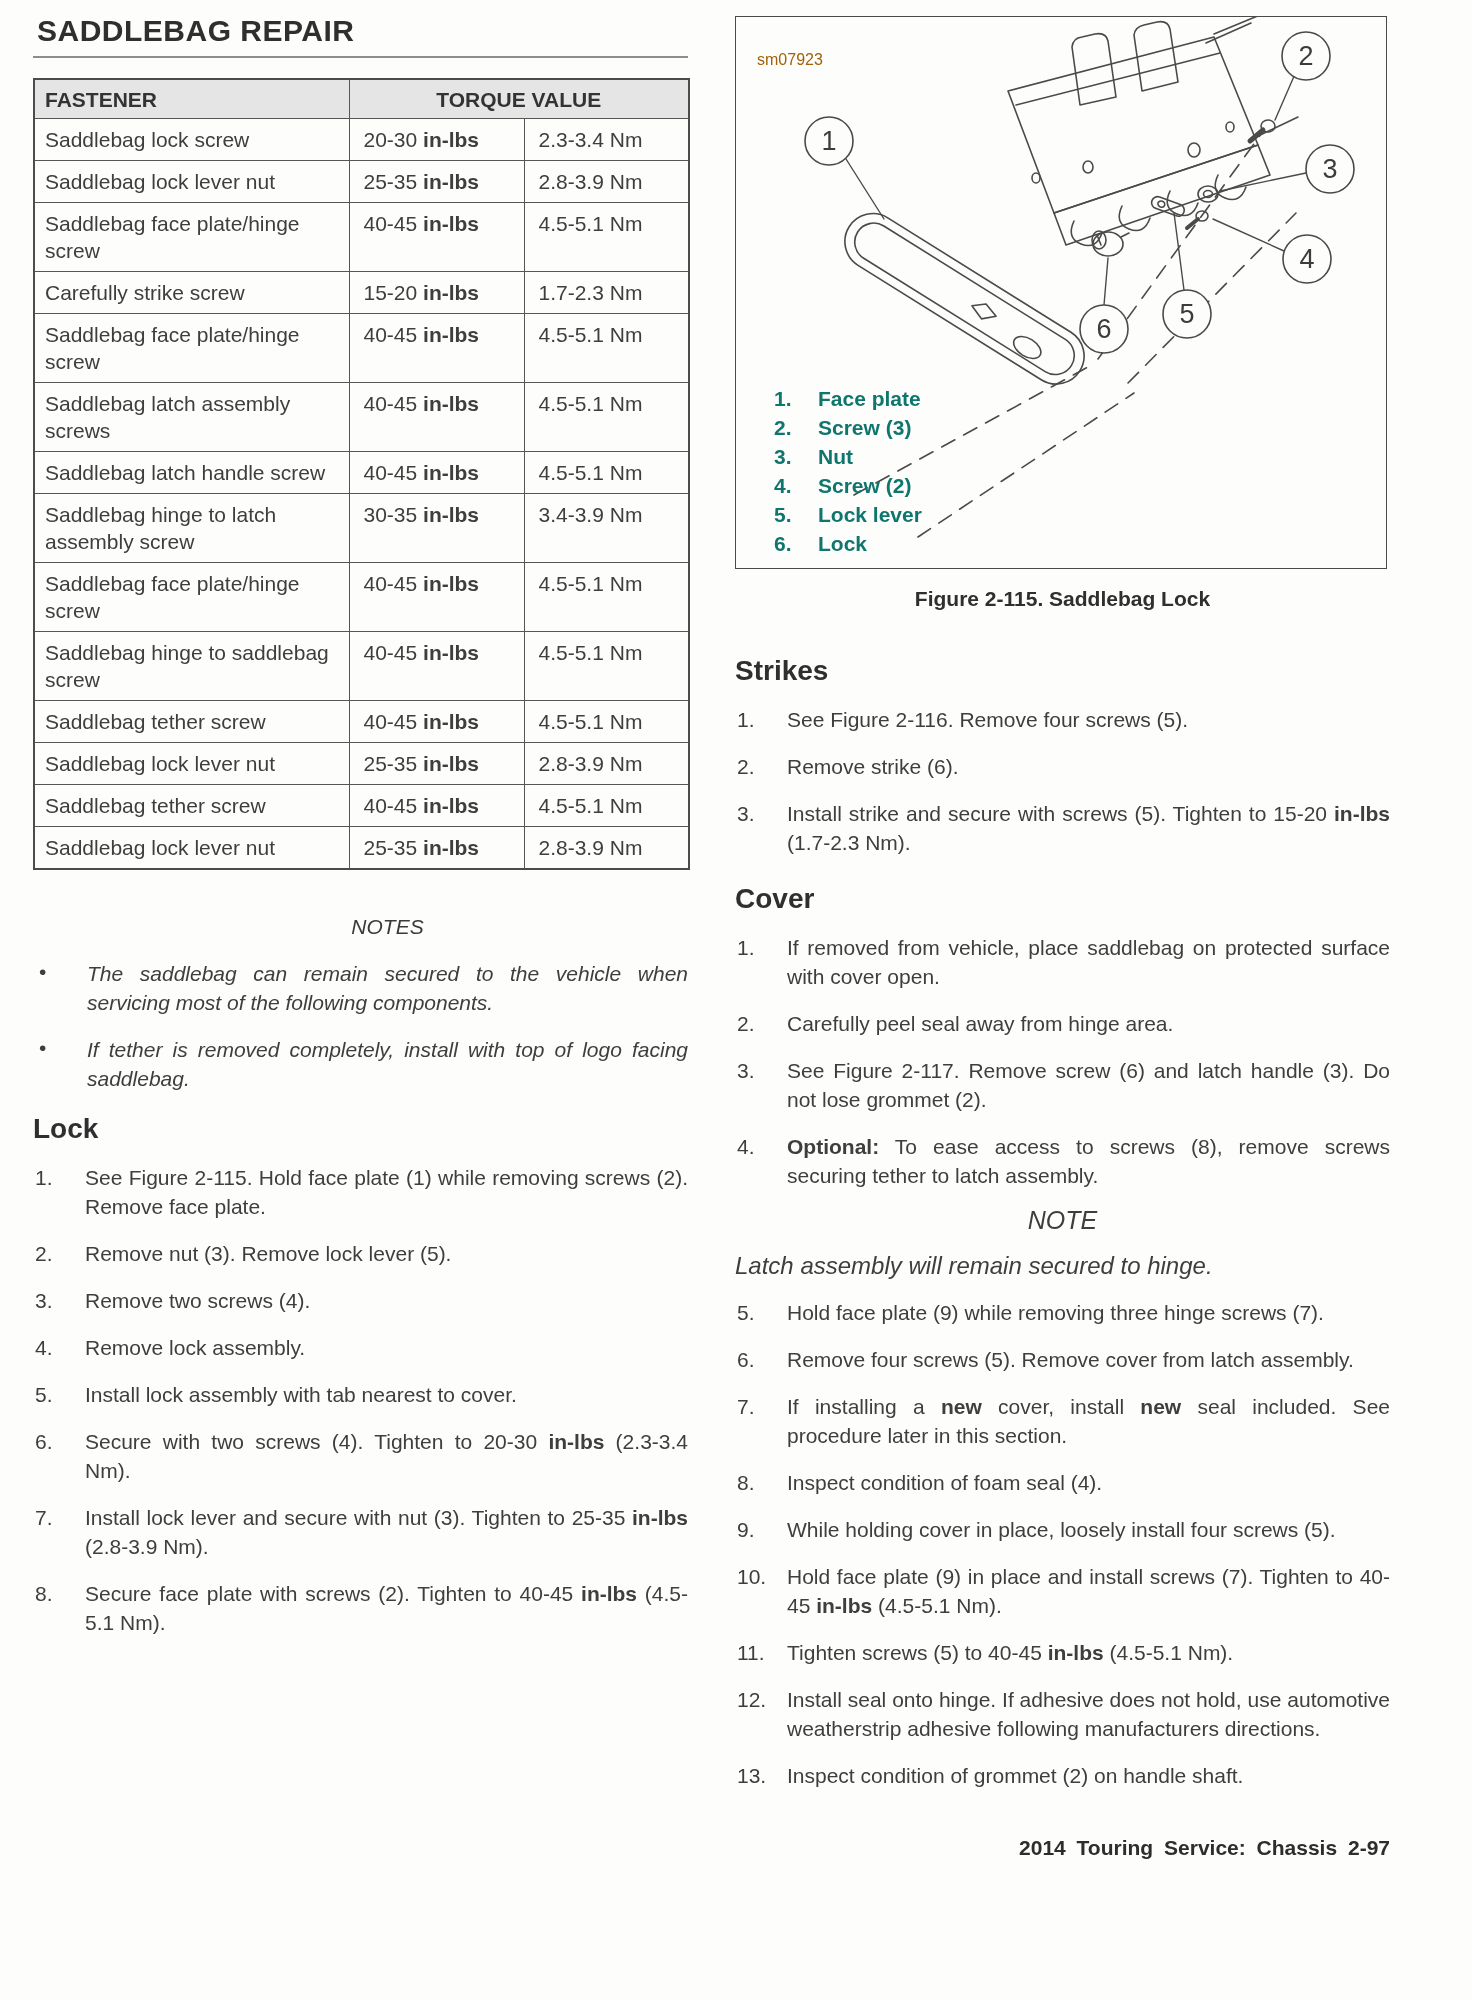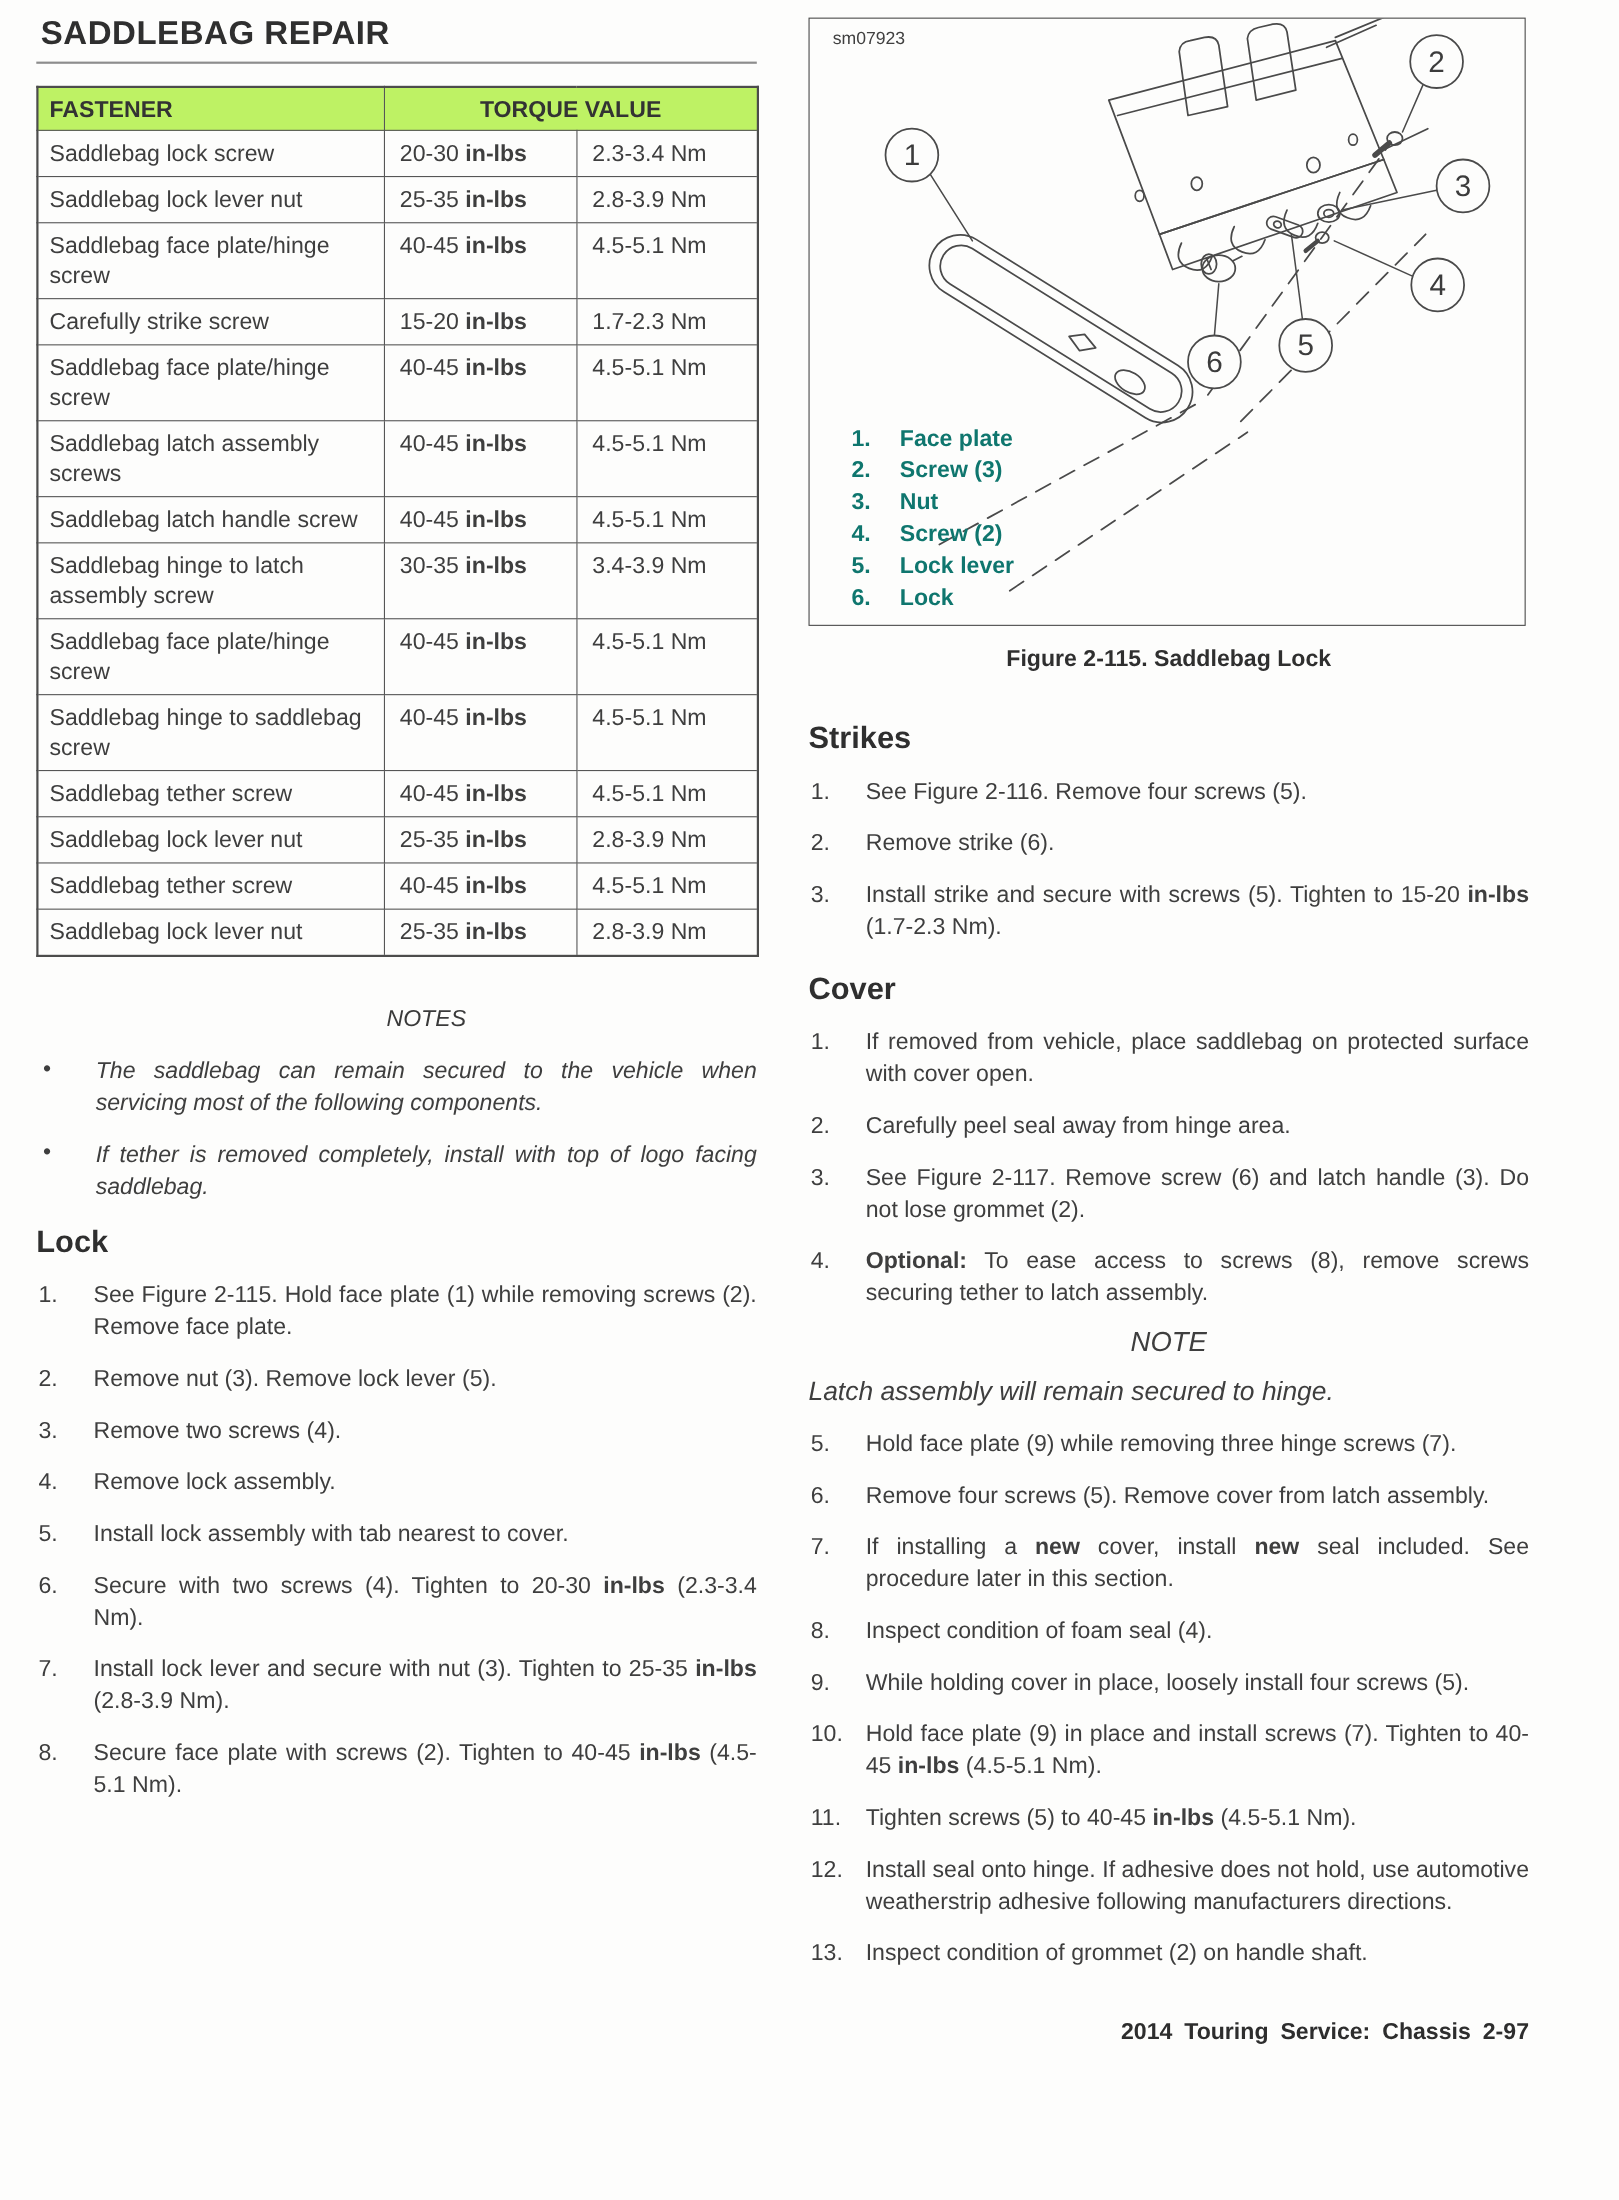--- a/index.html
+++ b/index.html
@@ -12,38 +12,38 @@
   .col{position:absolute;}
   #left-col{left:33px;top:10px;width:655px;}
   #right-col{left:735px;top:16px;width:655px;}
 
   .page-title{font-size:30px;font-weight:bold;color:#2f2f2f;letter-spacing:.5px;margin:4px 0 0 4px;}
   .title-rule{height:2px;background:#8d8d8d;margin-top:8px;}
 
   table.torque{border-collapse:collapse;width:100%;margin-top:20px;font-size:21px;table-layout:fixed;}
   table.torque th,table.torque td{border:1px solid #565656;vertical-align:top;line-height:27px;}
   table.torque{border:2px solid #4c4c4c;}
-  table.torque thead th{background:#bef264;font-weight:bold;font-size:21px;color:#333;height:36px;vertical-align:middle;}
+  table.torque thead th{background:#e5e5e5;font-weight:bold;font-size:21px;color:#333;height:36px;vertical-align:middle;}
   th.h-fastener{text-align:left;padding-left:10px;}
   th.h-torque{text-align:center;}
   td.c-f{padding:7px 8px 7px 10px;}
   td.c-i,td.c-n{padding:7px 6px 7px 14px;white-space:nowrap;}
 
   .notes-title{margin-top:42px;padding-left:54px;text-align:center;font-style:italic;font-size:21px;line-height:29px;color:#3a3a3a;}
   .bullet{position:relative;padding-left:54px;margin-top:18px;font-style:italic;font-size:21px;line-height:29px;text-align:justify;}
   .bullet .dot{position:absolute;left:6px;top:-2px;font-style:normal;font-size:21px;}
 
   .sec-heading{font-size:28px;font-weight:bold;color:#2f2f2f;margin-top:16px;}
   .steps{margin:0;}
   .step{position:relative;padding-left:52px;margin-top:18px;font-size:21px;line-height:29px;text-align:justify;}
   .step .step-n{position:absolute;left:2px;top:0;text-align:left;}
 
   
   .fig-box{position:relative;width:650px;height:551px;border:1.5px solid #4a4a4a;background:#fdfdfc;}
-  .fig-code{position:absolute;left:21px;top:10px;font-size:16px;color:#404040;}
+  .fig-code{position:absolute;left:21px;top:34px;font-size:16px;color:#a16207;}
   .fig-svg{position:absolute;left:0;top:0;width:100%;height:100%;}
   .legend{position:absolute;left:38px;bottom:10px;font-size:21px;font-weight:bold;color:#0f766e;}
   .legend-item{line-height:29px;}
   .legend-item .ln{display:inline-block;width:44px;}
   .fig-caption{margin-top:18px;text-align:center;font-size:21px;font-weight:bold;color:#2f2f2f;}
   #strikes-heading{margin-top:44px;}
   .note-title{margin-top:16px;text-align:center;font-style:italic;font-size:25px;line-height:29px;}
   .note-text{margin-top:16px;font-style:italic;font-size:24px;line-height:29px;text-align:justify;}
 
   #page-footer{position:absolute;left:735px;top:1836px;width:655px;text-align:right;

